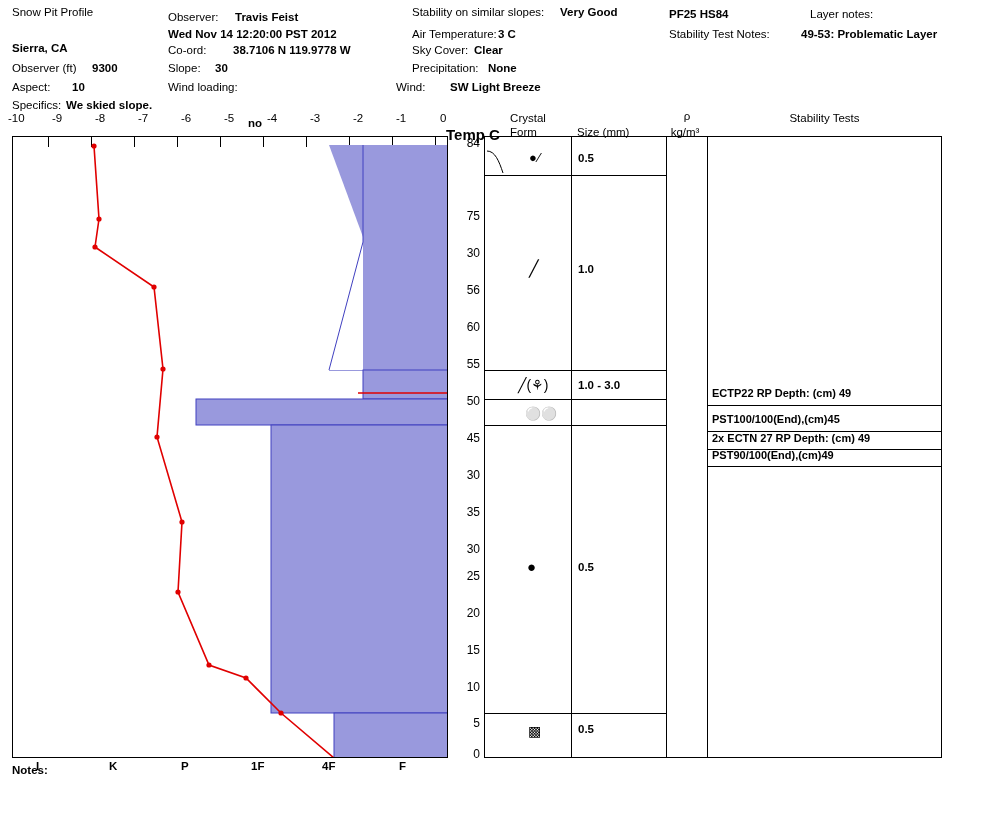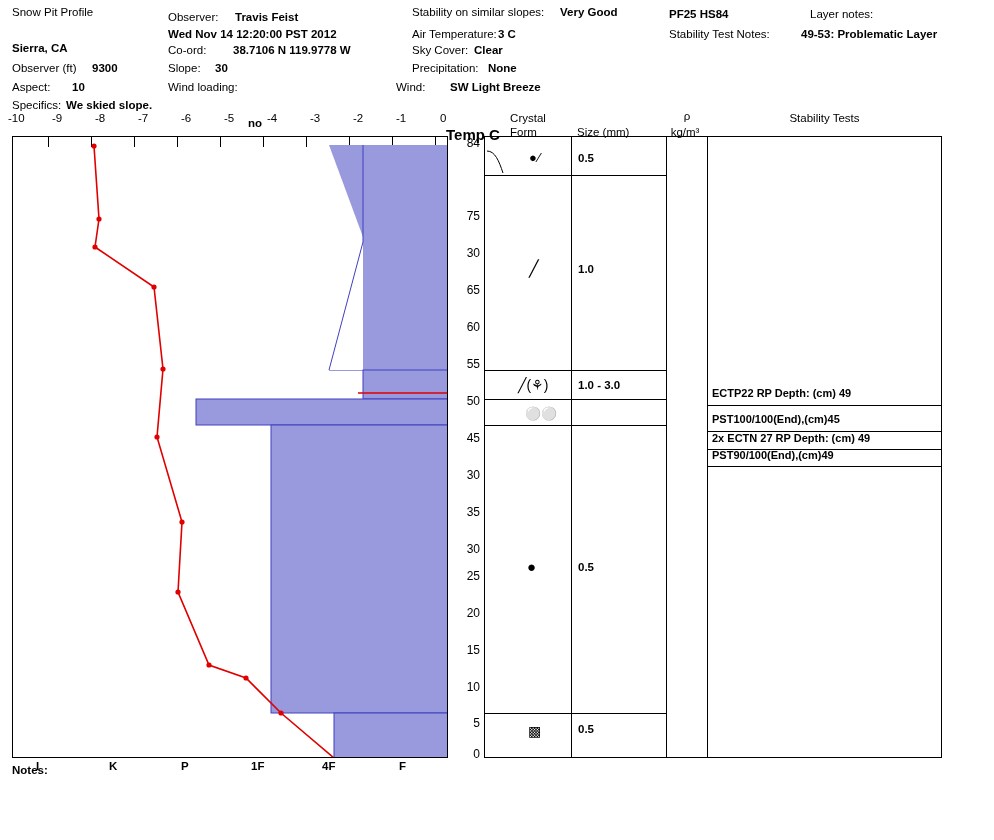--- a/index.html
+++ b/index.html
@@ -164,21 +164,21 @@
     <circle cx="196" cy="528" r="2.6" fill="#e00000"></circle>
     <circle cx="233" cy="541" r="2.6" fill="#e00000"></circle>
     <circle cx="268" cy="576" r="2.6" fill="#e00000"></circle>
   </svg>
 </div>
 
 <div id="depth-axis" class="abs">
   <div class="depth-num" style="top:0px;">84</div>
   <div class="depth-num" style="top:73px;">75</div>
   <div class="depth-num" style="top:110px;">30</div>
-  <div class="depth-num" style="top:147px;">65</div>
+  <div class="depth-num" style="top:147px;">56</div>
   <div class="depth-num" style="top:184px;">60</div>
   <div class="depth-num" style="top:221px;">55</div>
   <div class="depth-num" style="top:258px;">50</div>
   <div class="depth-num" style="top:295px;">45</div>
   <div class="depth-num" style="top:332px;">30</div>
   <div class="depth-num" style="top:369px;">35</div>
   <div class="depth-num" style="top:406px;">30</div>
   <div class="depth-num" style="top:433px;">25</div>
   <div class="depth-num" style="top:470px;">20</div>
   <div class="depth-num" style="top:507px;">15</div>

